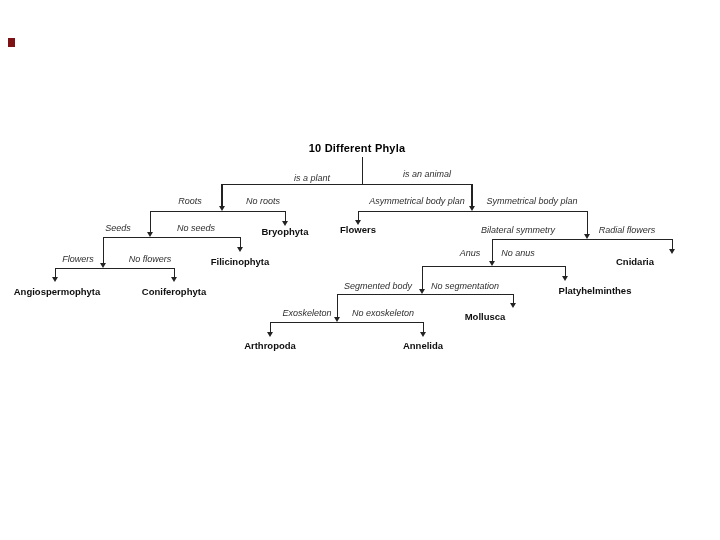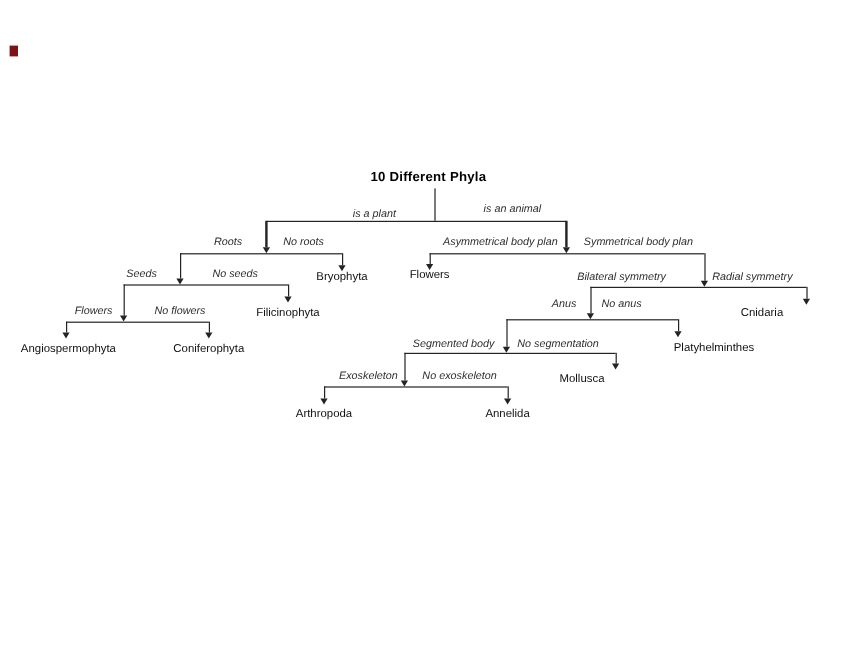--- a/index.html
+++ b/index.html
@@ -11,21 +11,21 @@
   .title {
     position:absolute; transform:translate(-50%,-50%);
     font-weight:bold; font-size:11px; color:#000; white-space:nowrap; letter-spacing:.2px;
   }
   .lbl {
     position:absolute; transform:translate(-50%,-50%);
     font-style:italic; font-size:9px; color:#2e2e2e; white-space:nowrap;
   }
   .phy {
     position:absolute; transform:translate(-50%,-50%);
-    font-weight:normal; font-size:9.5px; color:#0f0f0f; white-space:nowrap;
+    font-weight:bold; font-size:9.5px; color:#0f0f0f; white-space:nowrap;
   }
   .hline { position:absolute; height:1px; background:#232323; }
   .vline { position:absolute; width:1px;  background:#232323; }
   .arrow { position:absolute; width:1px;  background:#232323; }
   .arrow::after {
     content:""; position:absolute; top:100%; left:50%; margin-left:-3.5px;
     width:0; height:0;
     border-left:3.5px solid transparent; border-right:3.5px solid transparent;
     border-top:5px solid #232323;
   }
@@ -66,27 +66,27 @@
   <div class="arrow" style="left:422px;top:266px;height:23px"></div>
   <div class="arrow" style="left:565px;top:266px;height:10px"></div>
   <div class="arrow" style="left:337px;top:294px;height:23px"></div>
   <div class="arrow" style="left:513px;top:294px;height:9px"></div>
   <div class="arrow" style="left:270px;top:322px;height:10px"></div>
   <div class="arrow" style="left:423px;top:322px;height:10px"></div>
 
   <span class="lbl" style="left:312px;top:178px">is a plant</span>
   <span class="lbl" style="left:427px;top:174px">is an animal</span>
   <span class="lbl" style="left:190px;top:201px">Roots</span>
-  <span class="lbl" style="left:253px;top:201px">No roots</span>
+  <span class="lbl" style="left:263px;top:201px">No roots</span>
   <span class="lbl" style="left:417px;top:201px">Asymmetrical body plan</span>
   <span class="lbl" style="left:532px;top:201px">Symmetrical body plan</span>
   <span class="lbl" style="left:118px;top:228px">Seeds</span>
   <span class="lbl" style="left:196px;top:228px">No seeds</span>
   <span class="lbl" style="left:518px;top:230px">Bilateral symmetry</span>
-  <span class="lbl" style="left:627px;top:230px">Radial symmetry</span>
+  <span class="lbl" style="left:627px;top:230px">Radial flowers</span>
   <span class="lbl" style="left:78px;top:259px">Flowers</span>
   <span class="lbl" style="left:150px;top:259px">No flowers</span>
   <span class="lbl" style="left:470px;top:253px">Anus</span>
   <span class="lbl" style="left:518px;top:253px">No anus</span>
   <span class="lbl" style="left:378px;top:286px">Segmented body</span>
   <span class="lbl" style="left:465px;top:286px">No segmentation</span>
   <span class="lbl" style="left:307px;top:313px">Exoskeleton</span>
   <span class="lbl" style="left:383px;top:313px">No exoskeleton</span>
 
   <span class="phy" style="left:285px;top:231px">Bryophyta</span>

